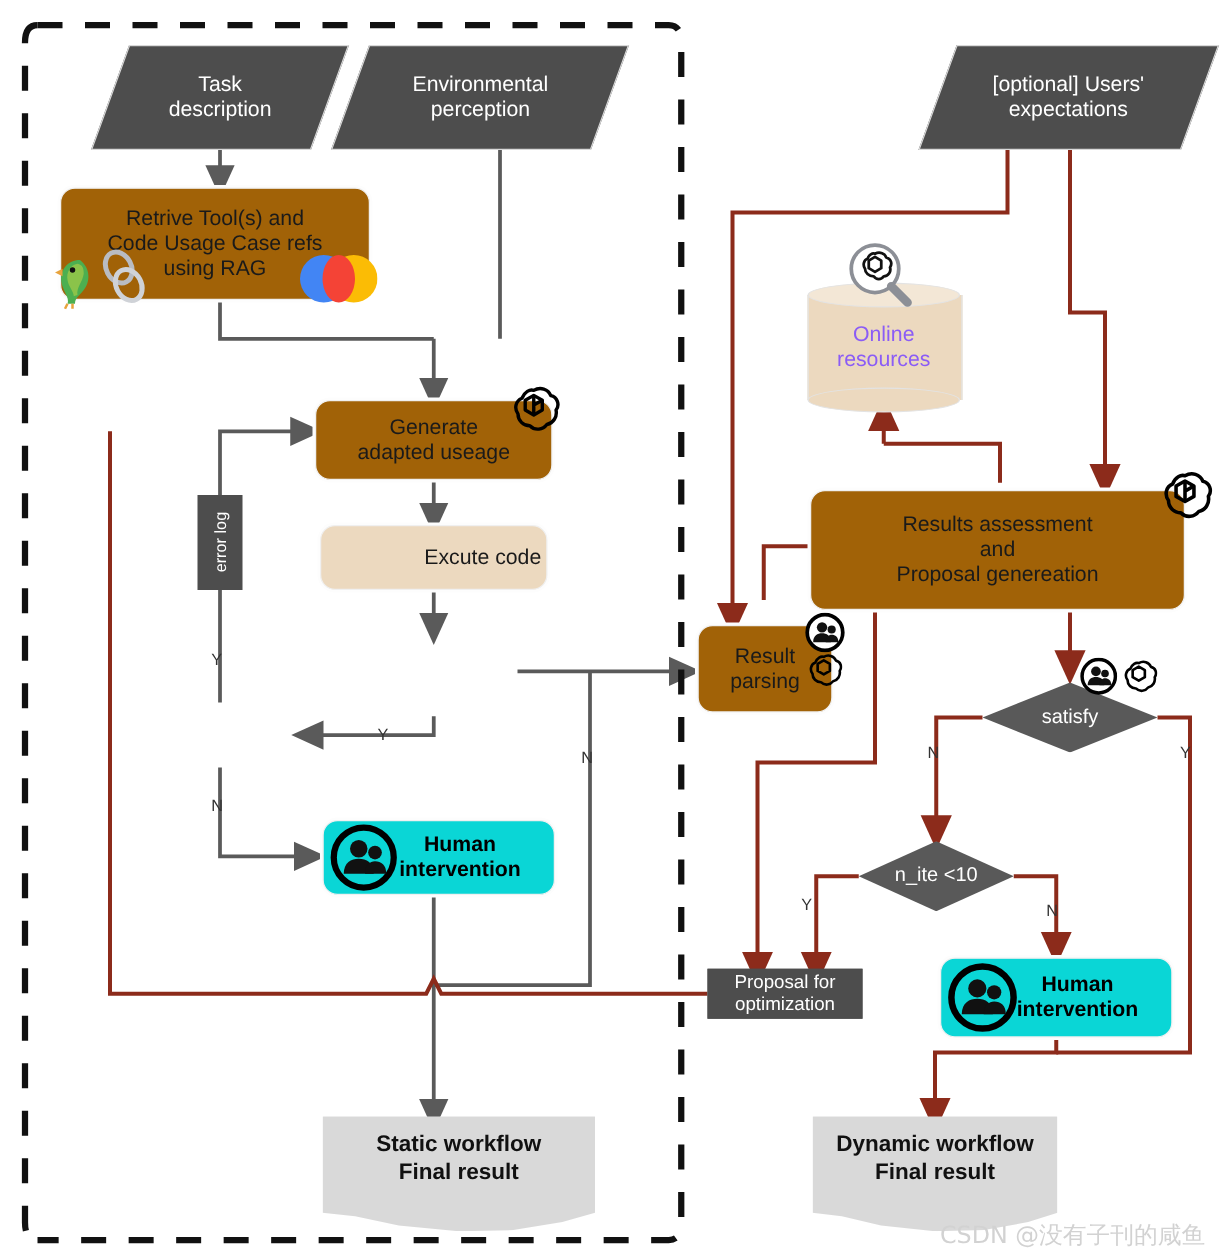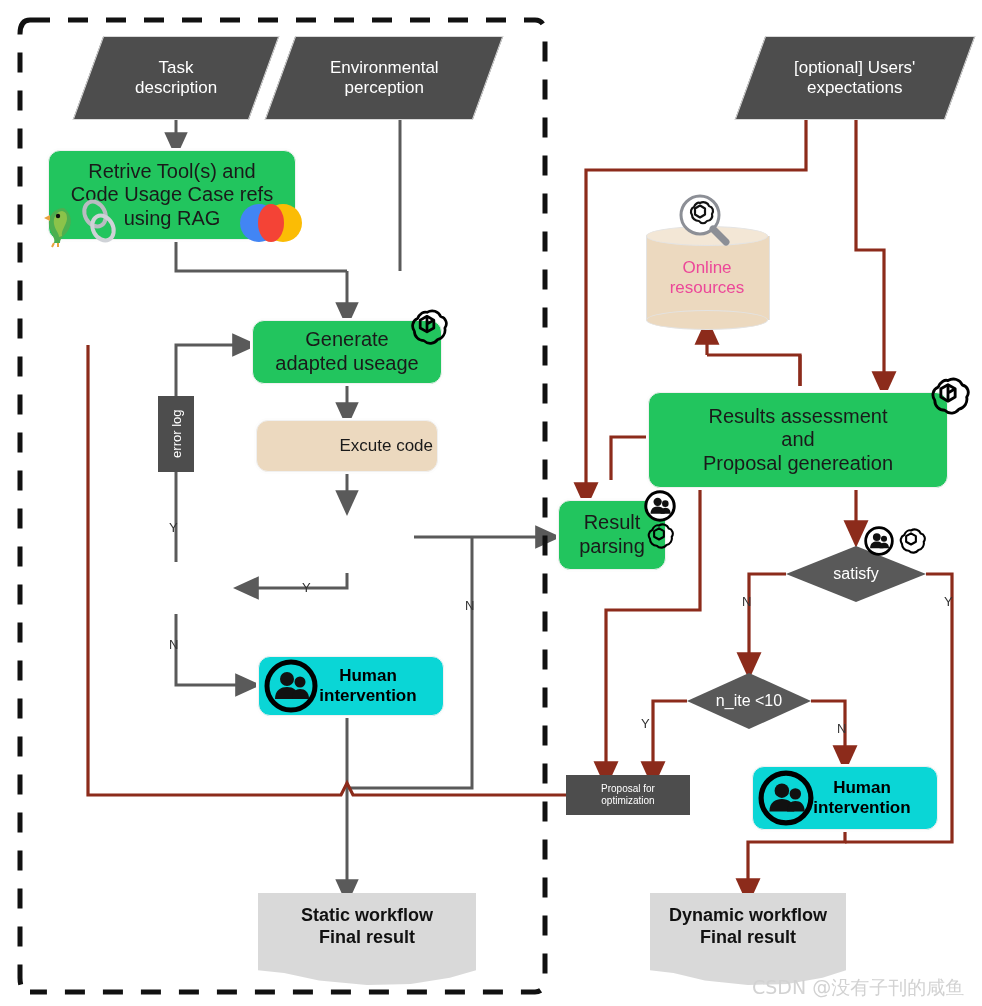--- a/index.html
+++ b/index.html
@@ -11,33 +11,33 @@
   .node{position:absolute;box-sizing:border-box;display:flex;align-items:center;
         justify-content:center;text-align:center;line-height:1.18;}
   .node .txt{position:relative;z-index:3;padding:0 4px;}
 
   
   .para{background:#4d4d4d;color:#ffffff;font-size:17px;
         transform:skewX(-20deg);border:1px solid #d9d9d9;}
   .para .txt{transform:skewX(20deg);}
 
   
-  .proc{background:#22c55e;color:#1a1a1a;font-size:20px;border-radius:12px;
+  .proc{background:#a16207;color:#1a1a1a;font-size:17px;border-radius:12px;
         border:1px solid #f0f0f0;box-shadow:0 0 0 2px #fdfdfd;}
 
   
   .tan{background:#ecd9bf;color:#1a1a1a;font-size:17px;border-radius:12px;
        border:1px solid #f0f0f0;box-shadow:0 0 0 2px #fdfdfd;justify-content:flex-end;}
 
   
   .teal{background:#0ad6d6;color:#000000;font-size:17px;border-radius:12px;
         border:1px solid #f0f0f0;box-shadow:0 0 0 2px #fdfdfd;font-weight:bold;}
 
   
-  .greyrect{background:#4d4d4d;color:#ffffff;font-size:10px;border:1px solid #4d4d4d;}
+  .greyrect{background:#4d4d4d;color:#ffffff;font-size:15px;border:1px solid #4d4d4d;}
 
   
   .vrect{background:#4d4d4d;color:#ffffff;font-size:13px;}
   .vrect .txt{transform:rotate(-90deg);white-space:nowrap;}
 
   
   .diamond{position:absolute;display:flex;align-items:center;justify-content:center;}
   .diamond .dshape{position:absolute;left:0;top:0;width:100%;height:100%;
      background:#595959;clip-path:polygon(50% 0,100% 50%,50% 100%,0 50%);
      filter:drop-shadow(0 0 1px #e6e6e6);}
@@ -45,21 +45,21 @@
 
   
   .cyl{position:absolute;}
   .cyl .body{position:absolute;left:0;top:10px;width:100%;height:calc(100% - 20px);
      background:#ecd9bf;border-left:1px solid #e3e3e3;border-right:1px solid #e3e3e3;}
   .cyl .top{position:absolute;left:0;top:0;width:100%;height:20px;border-radius:50%;
      background:#f3e7d6;border:1px solid #e3e3e3;box-sizing:border-box;}
   .cyl .bot{position:absolute;left:0;bottom:0;width:100%;height:20px;border-radius:50%;
      background:#ecd9bf;border:1px solid #e3e3e3;box-sizing:border-box;}
   .cyl .txt{position:absolute;left:0;top:0;width:100%;height:100%;display:flex;
-     align-items:center;justify-content:center;text-align:center;color:#ec4899;
+     align-items:center;justify-content:center;text-align:center;color:#8b5cf6;
      font-size:17px;line-height:1.2;z-index:4;}
 
   
   .docshape{position:absolute;}
   .docshape .fill{position:absolute;left:0;top:0;width:100%;height:100%;
      background:#d9d9d9;
      clip-path:polygon(0 0,100% 0,100% 84%,88% 92%,70% 99%,50% 100%,28% 95%,12% 87%,0 84%);
      filter:drop-shadow(0 0 1px #ededed);}
   .docshape .txt{position:absolute;left:0;top:0;width:100%;height:72%;display:flex;
      align-items:center;justify-content:center;text-align:center;color:#111;

